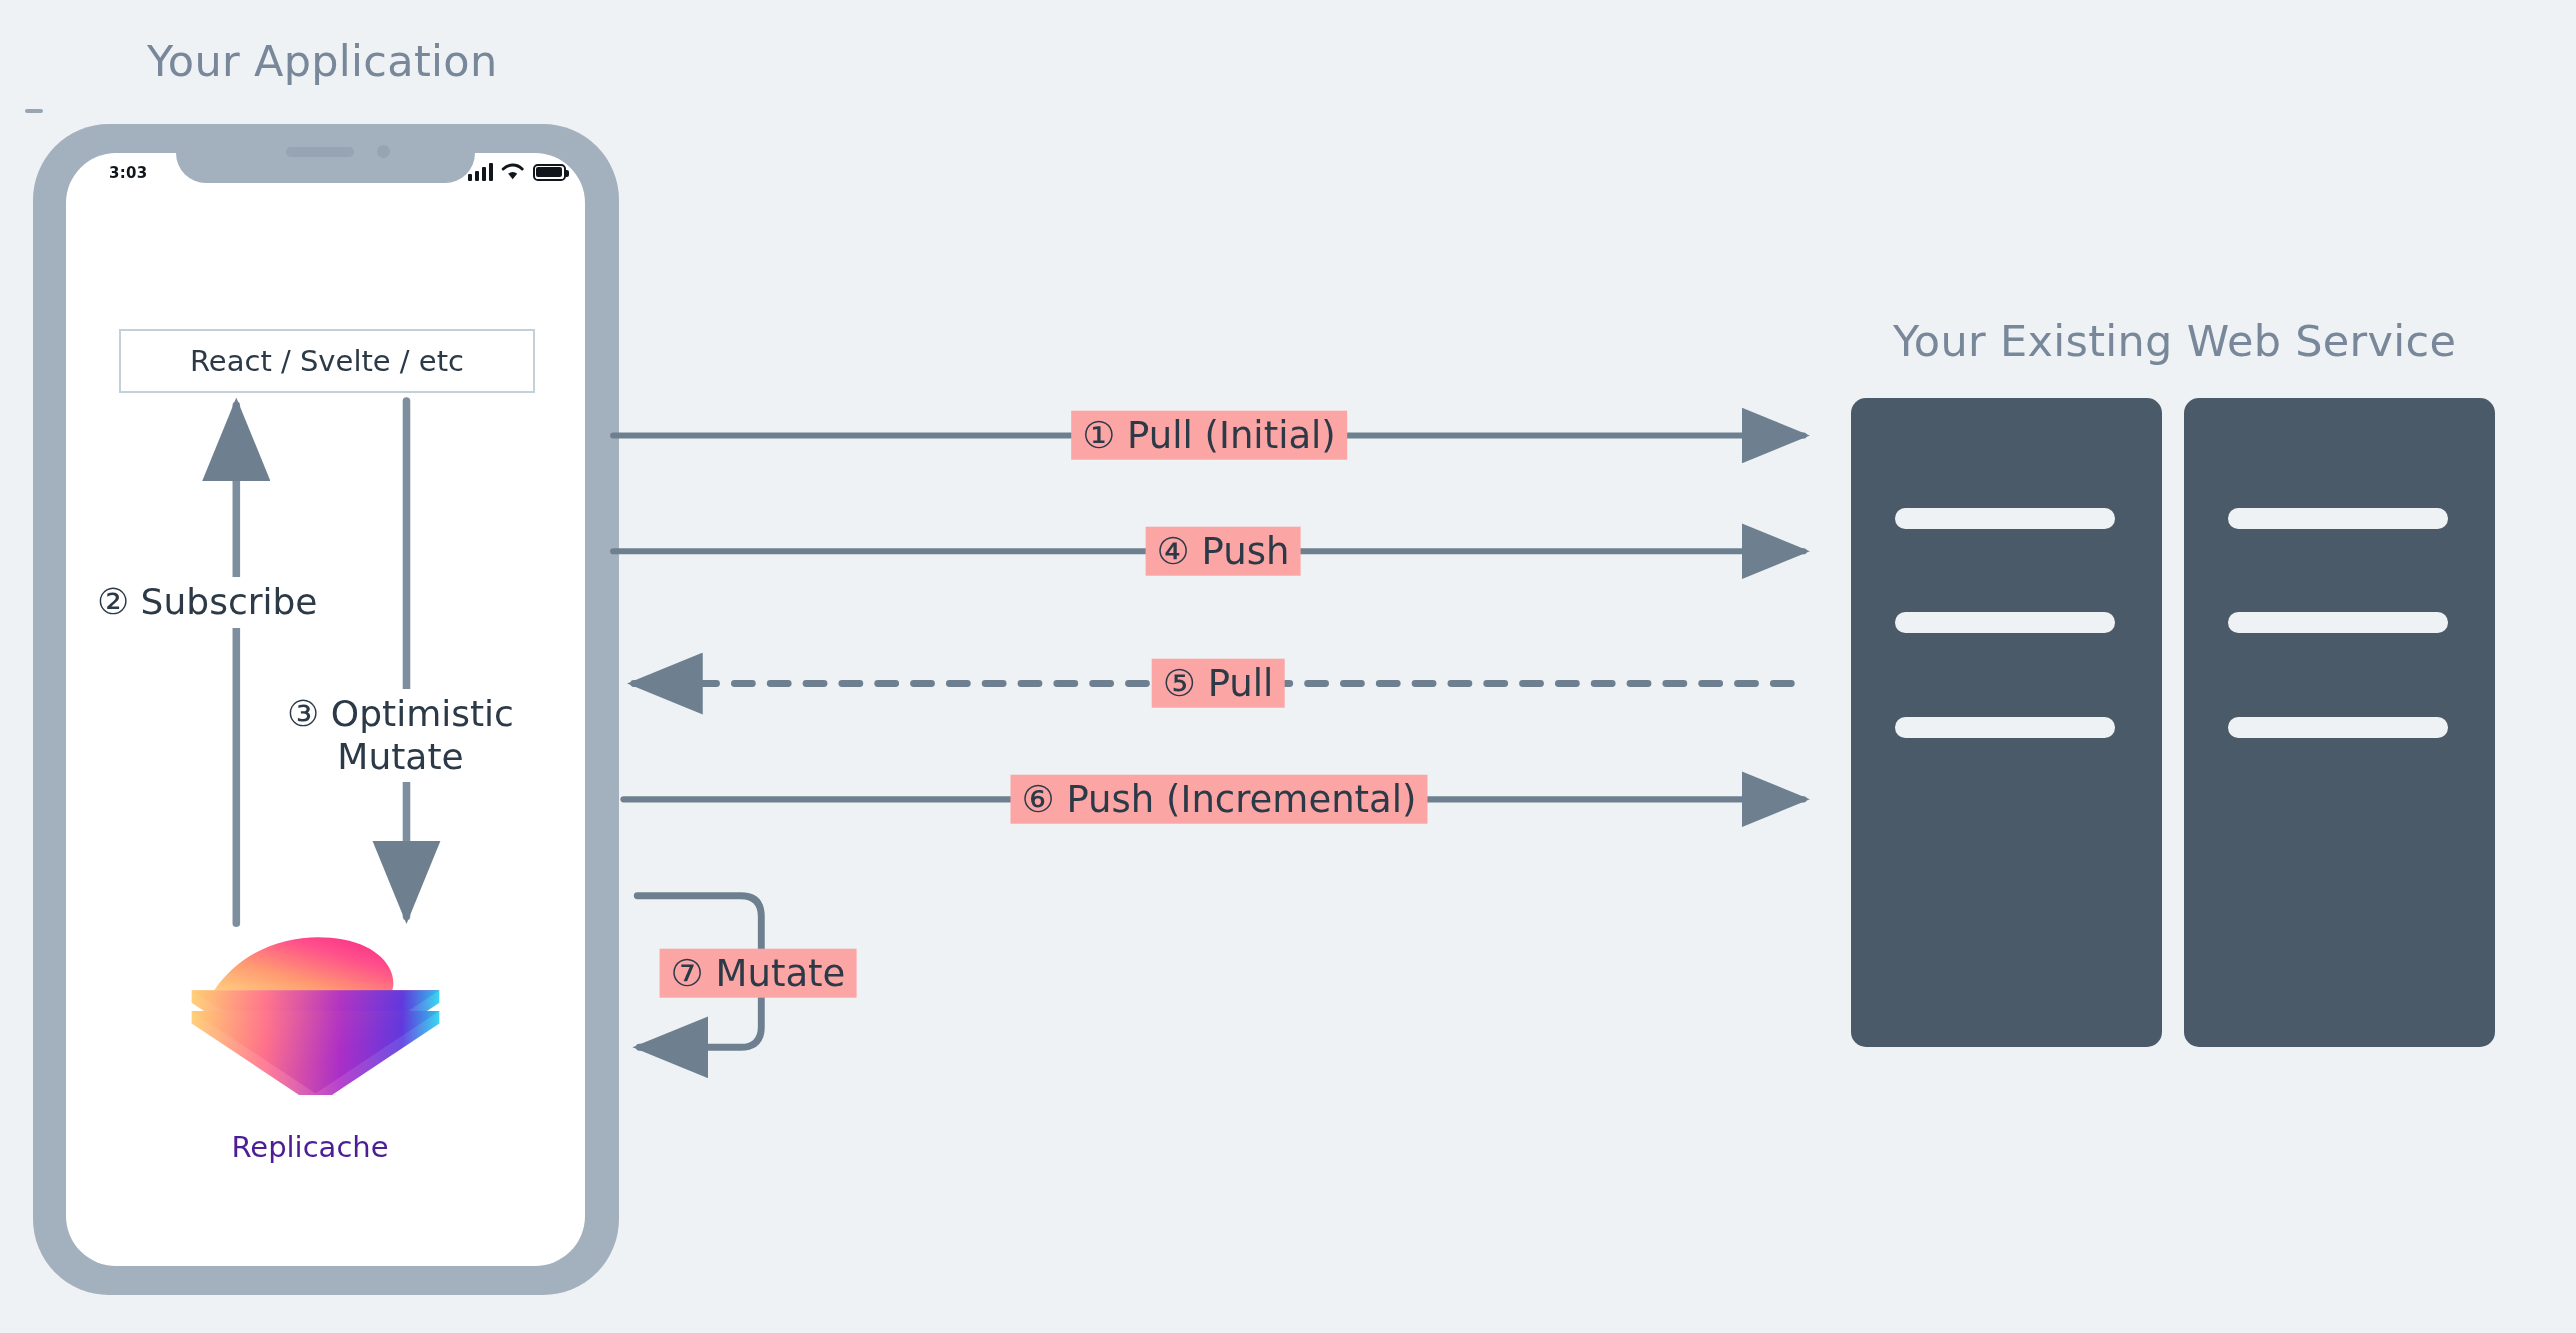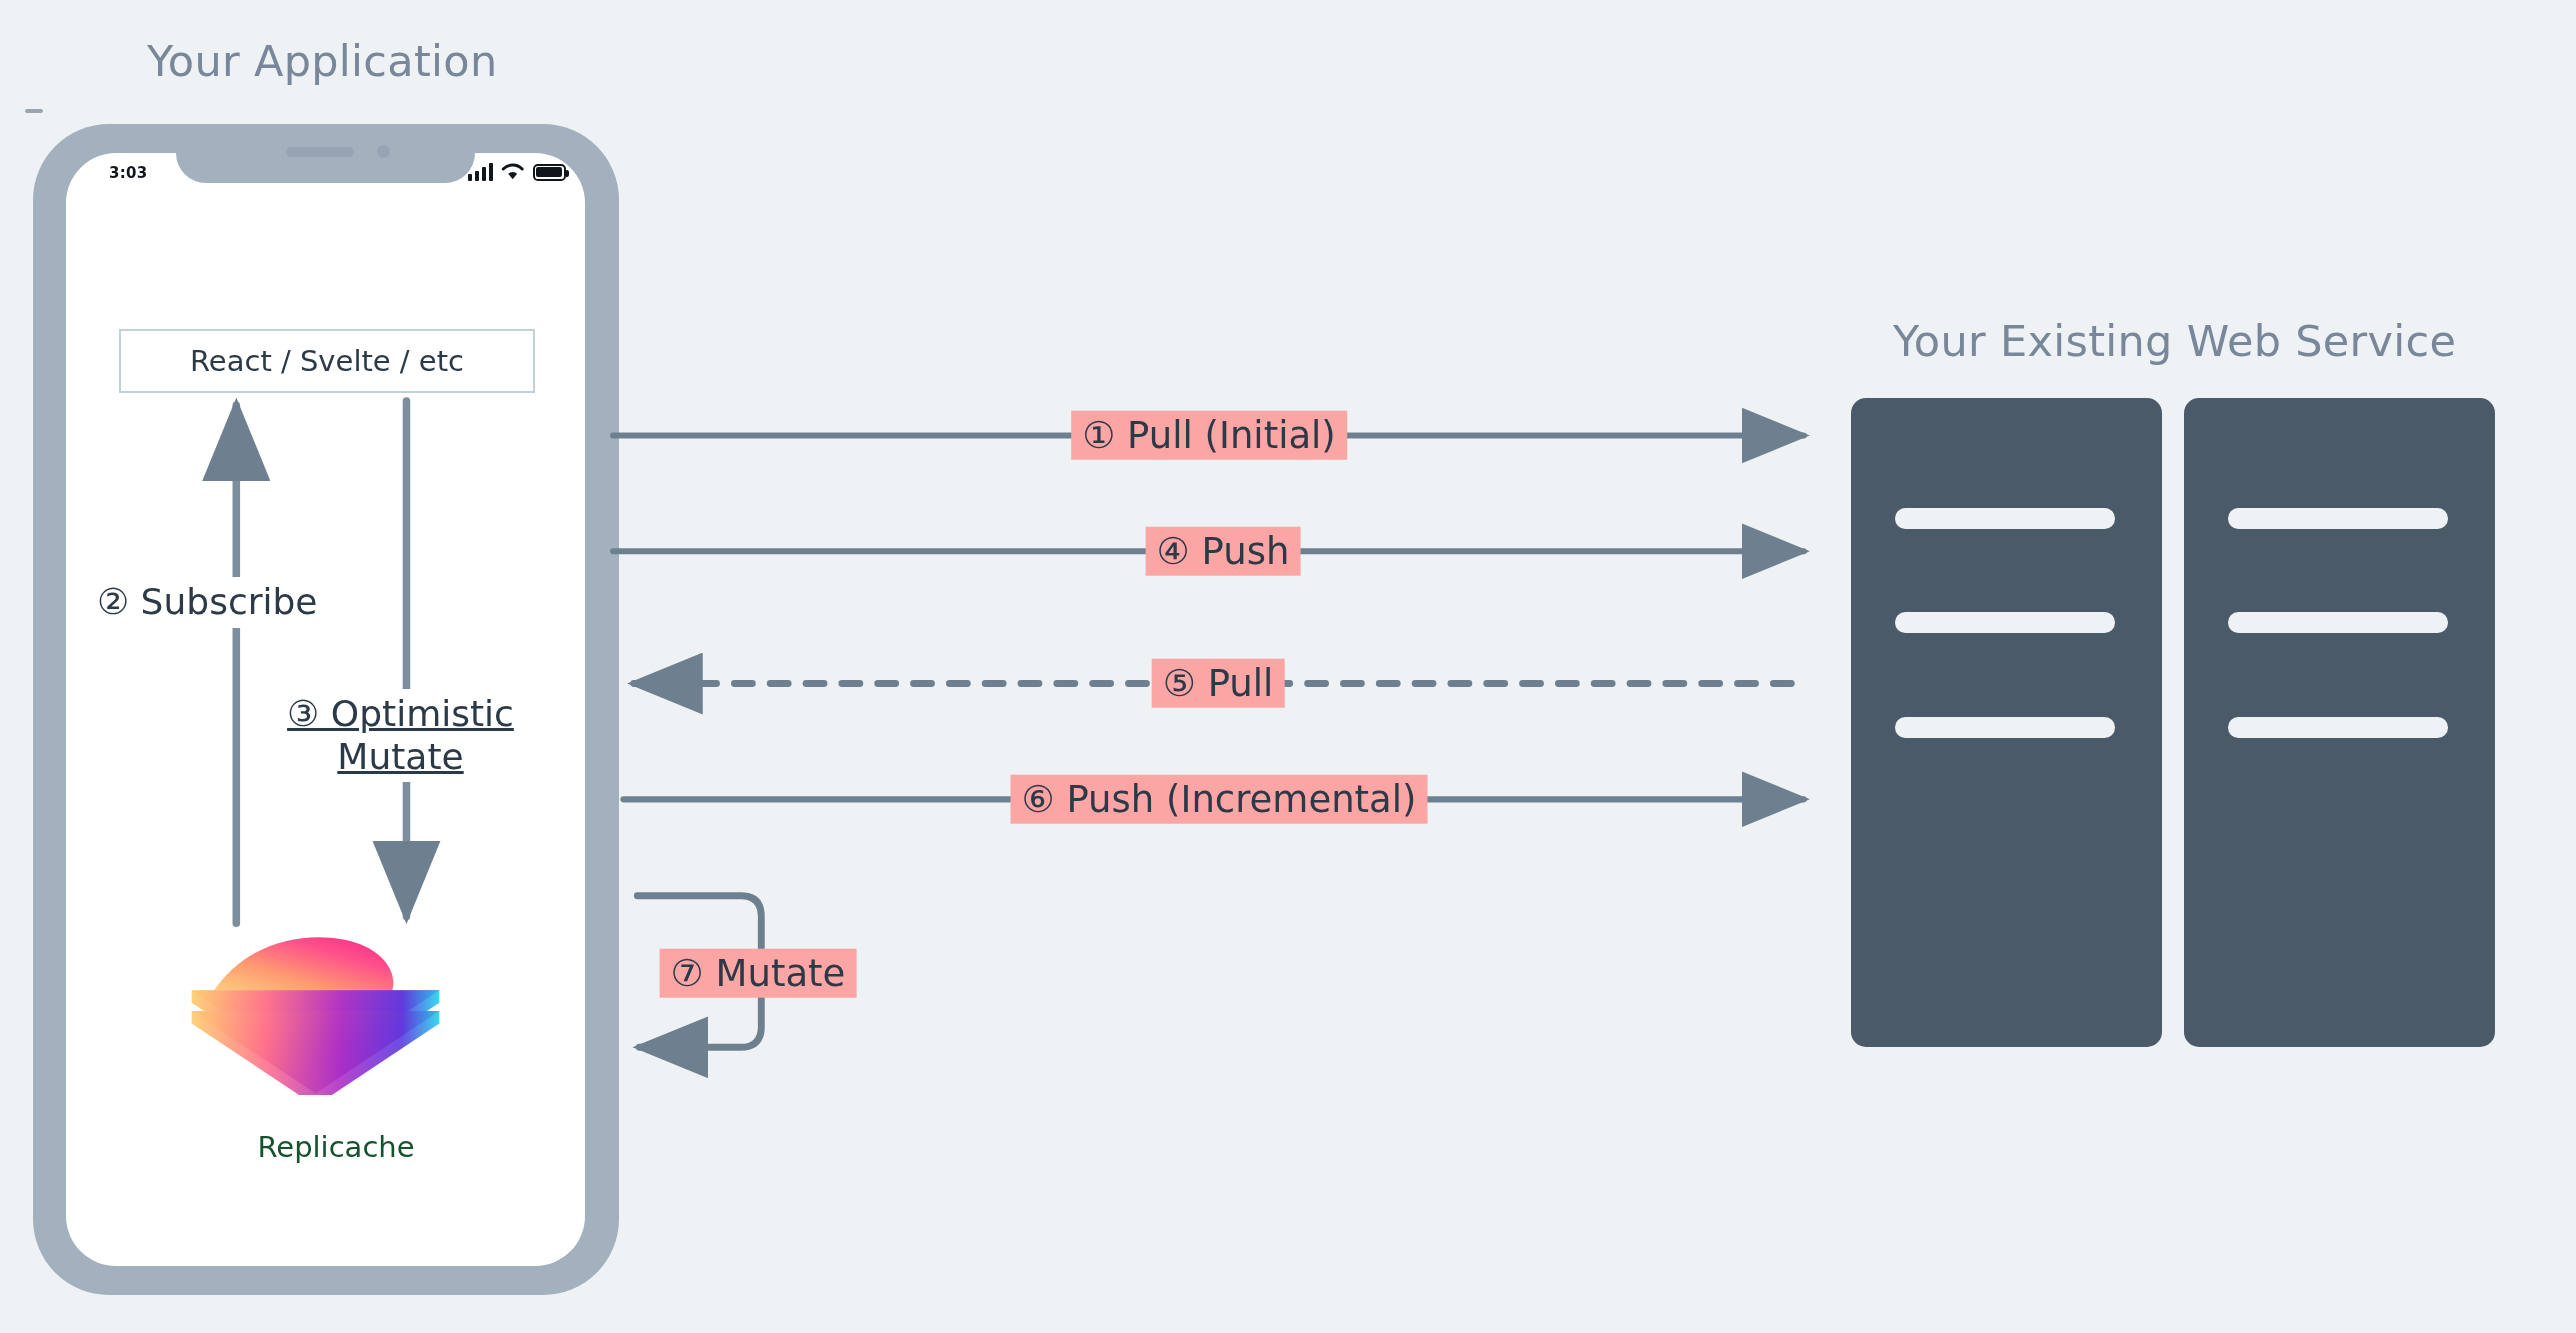--- a/index.html
+++ b/index.html
@@ -176,41 +176,39 @@
     line-height: 1.18;
   }
   #lbl-subscribe { left: 90px; top: 577px; padding: 4.1px 6.9px; }
   #lbl-mutate {
     left: 256px; top: 689px;
     padding: 4.1px 8.3px;
     text-align: center;
     white-space: normal;
     width: 289px;
     box-sizing: border-box;
-    text-decoration: underline;
   }
 
   
   #logo-wrap {
     position: absolute;
     left: 171px;
     top: 916px;
     width: 289px;
     height: 179px;
     z-index: 4;
   }
   #logo-caption {
     position: absolute;
     left: 0;
     top: 1130px;
     width: 620px;
     text-align: center;
-    color: #14532d;
+    color: #4c1d95;
     font-size: 29px;
-    margin-left: 26px;
   }
 
   
   .server {
     position: absolute;
     top: 398px;
     width: 311px;
     height: 649px;
     background: #4b5a68;
     border-radius: 15px;

